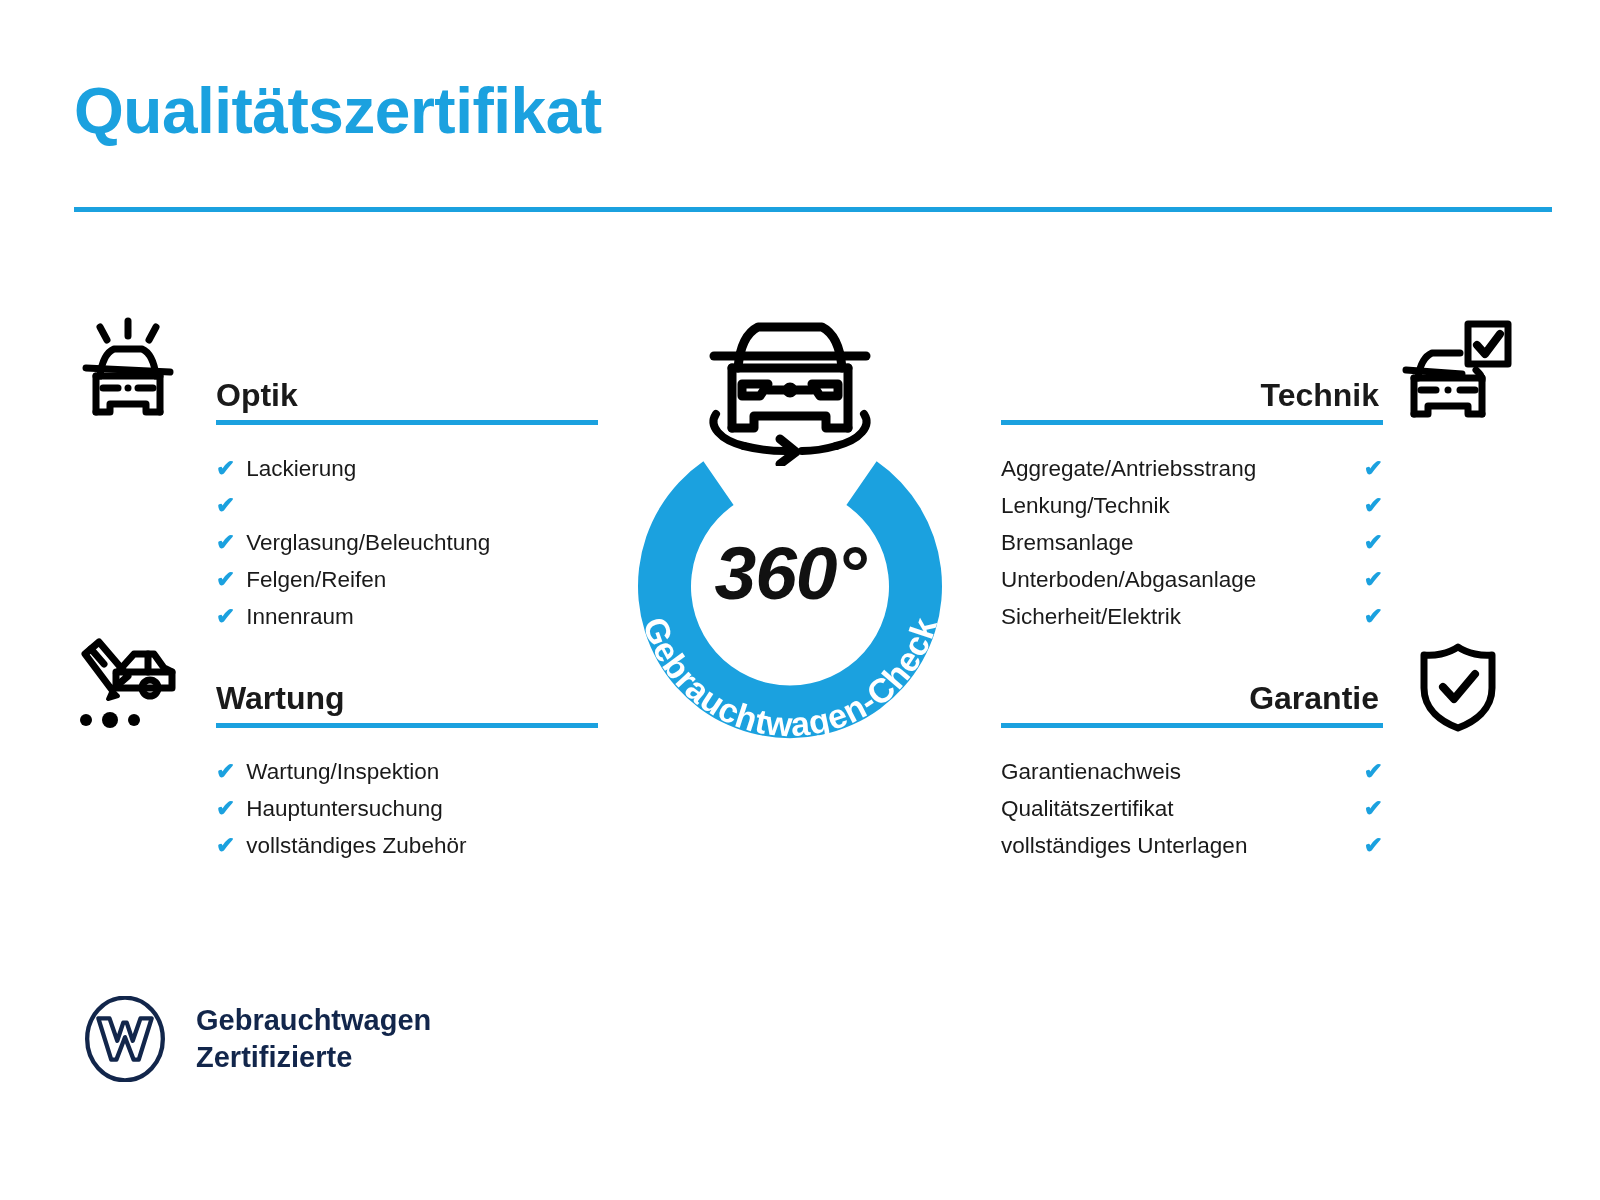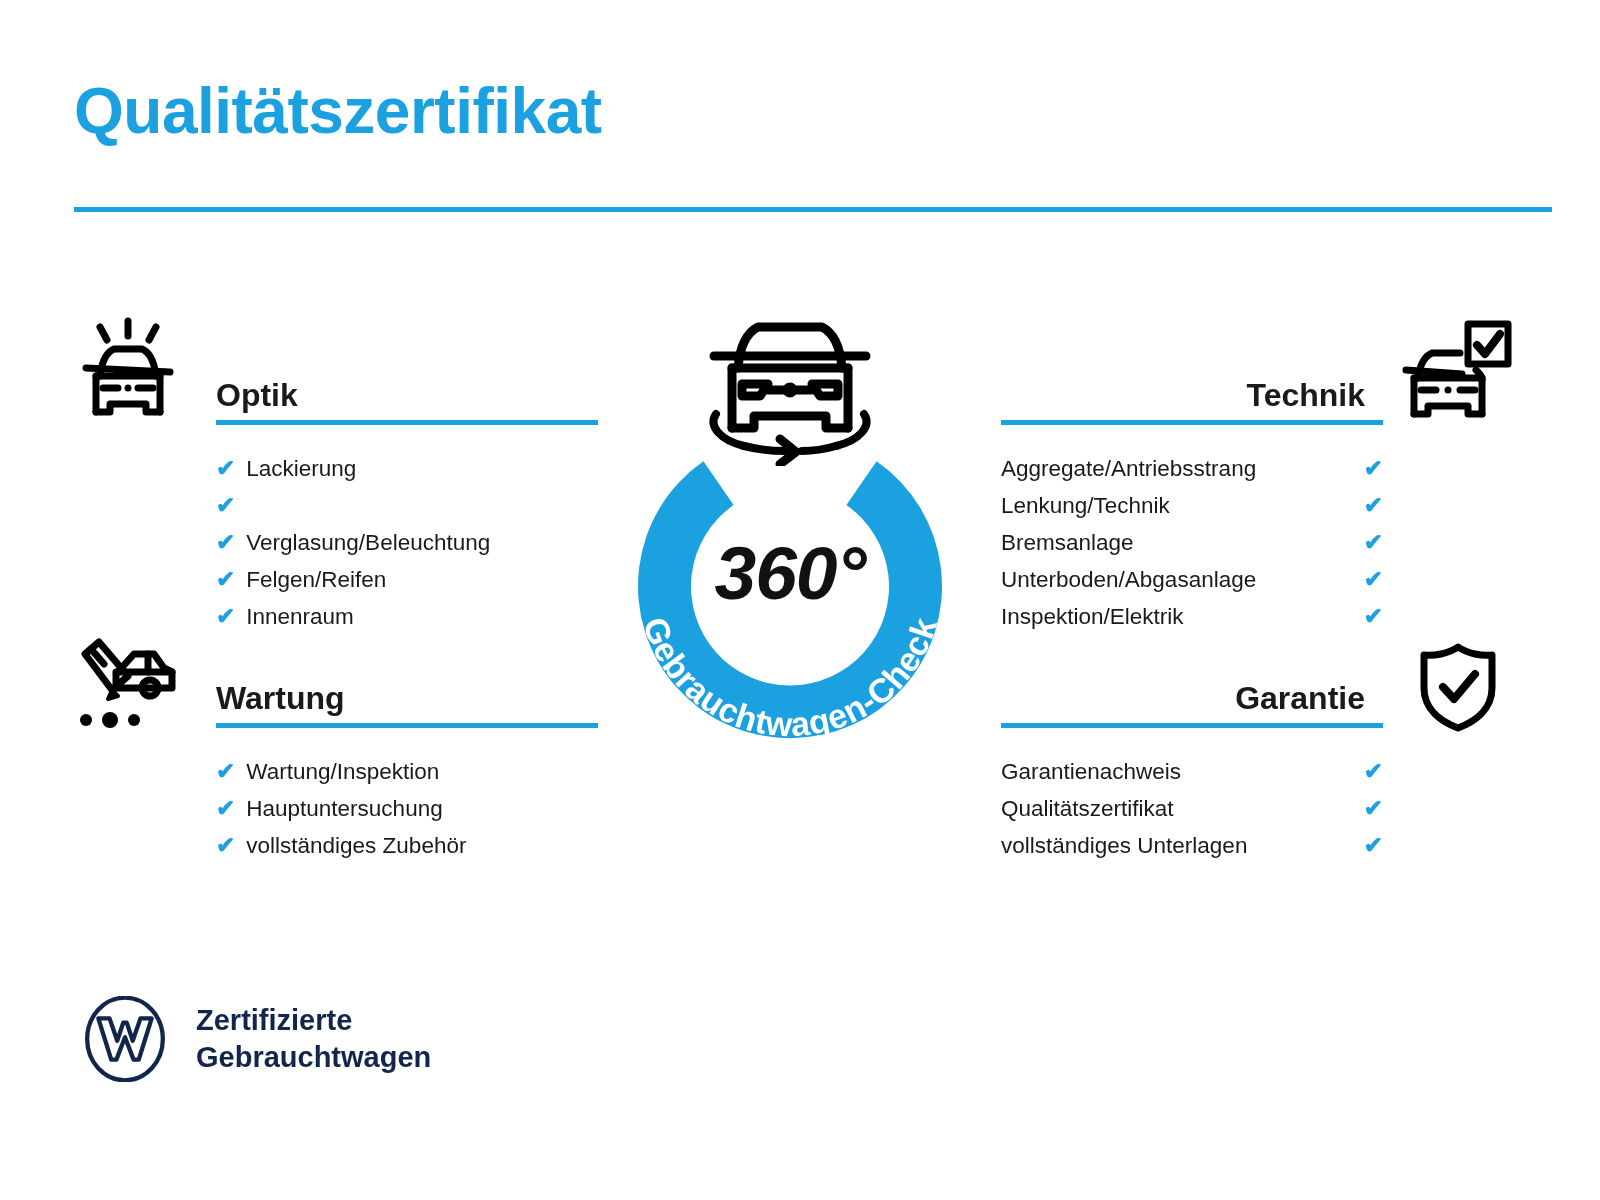--- a/index.html
+++ b/index.html
@@ -85,21 +85,21 @@
     font-weight: 700;
     line-height: 37px;
   }
 
   
   .align-left .sec-title { left: 0; }
   .align-left .sec-list li { justify-content: flex-start; }
   .align-left .chk { margin-right: 11px; }
 
   
-  .align-right .sec-title { right: 18px; }
+  .align-right .sec-title { right: 4px; }
   .align-right .sec-list li { justify-content: space-between; }
   .align-right .chk { margin-left: 11px; }
 
   
   #sec-optik     { left: 200px;  top: 363px; width: 382px; }
   #sec-wartung   { left: 200px;  top: 666px; width: 382px; }
   #sec-technik   { left: 985px;  top: 363px; width: 382px; }
   #sec-garantie  { left: 985px;  top: 666px; width: 382px; }
 
   
@@ -307,21 +307,21 @@
       </li>
     <li>
         <span>Bremsanlage</span>
         <span class="chk">✔</span>
       </li>
     <li>
         <span>Unterboden/Abgasanlage</span>
         <span class="chk">✔</span>
       </li>
     <li>
-        <span>Inspektion/Elektrik</span>
+        <span>Sicherheit/Elektrik</span>
         <span class="chk">✔</span>
       </li>
   </ul>
 </div>
 
 <div class="section align-right" id="sec-garantie">
   <div class="sec-head">
     <div class="sec-title">Garantie</div>
     <div class="sec-rule"></div>
   </div>
@@ -389,16 +389,16 @@
   <div id="badge-360">360°</div>
 </div>
 
 <div id="footer-lockup">
   <svg id="vw-logo" viewBox="0 0 100 100">
     <ellipse cx="50" cy="50" rx="44" ry="48" fill="none" stroke="#12264B" stroke-width="5"></ellipse>
     <path d="M19 26 L32 26 L41 52 L48 31 L52 31 L59 52 L68 26 L81 26
              L66 74 L60 74 L50 48 L40 74 L34 74 Z" fill="none" stroke="#12264B" stroke-width="5" stroke-linejoin="round"></path>
   </svg>
   <div id="footer-text">
+    <span>Gebrauchtwagen</span>
     <span>Zertifizierte</span>
-    <span>Gebrauchtwagen</span>
   </div>
 </div>
 
 </body></html>

